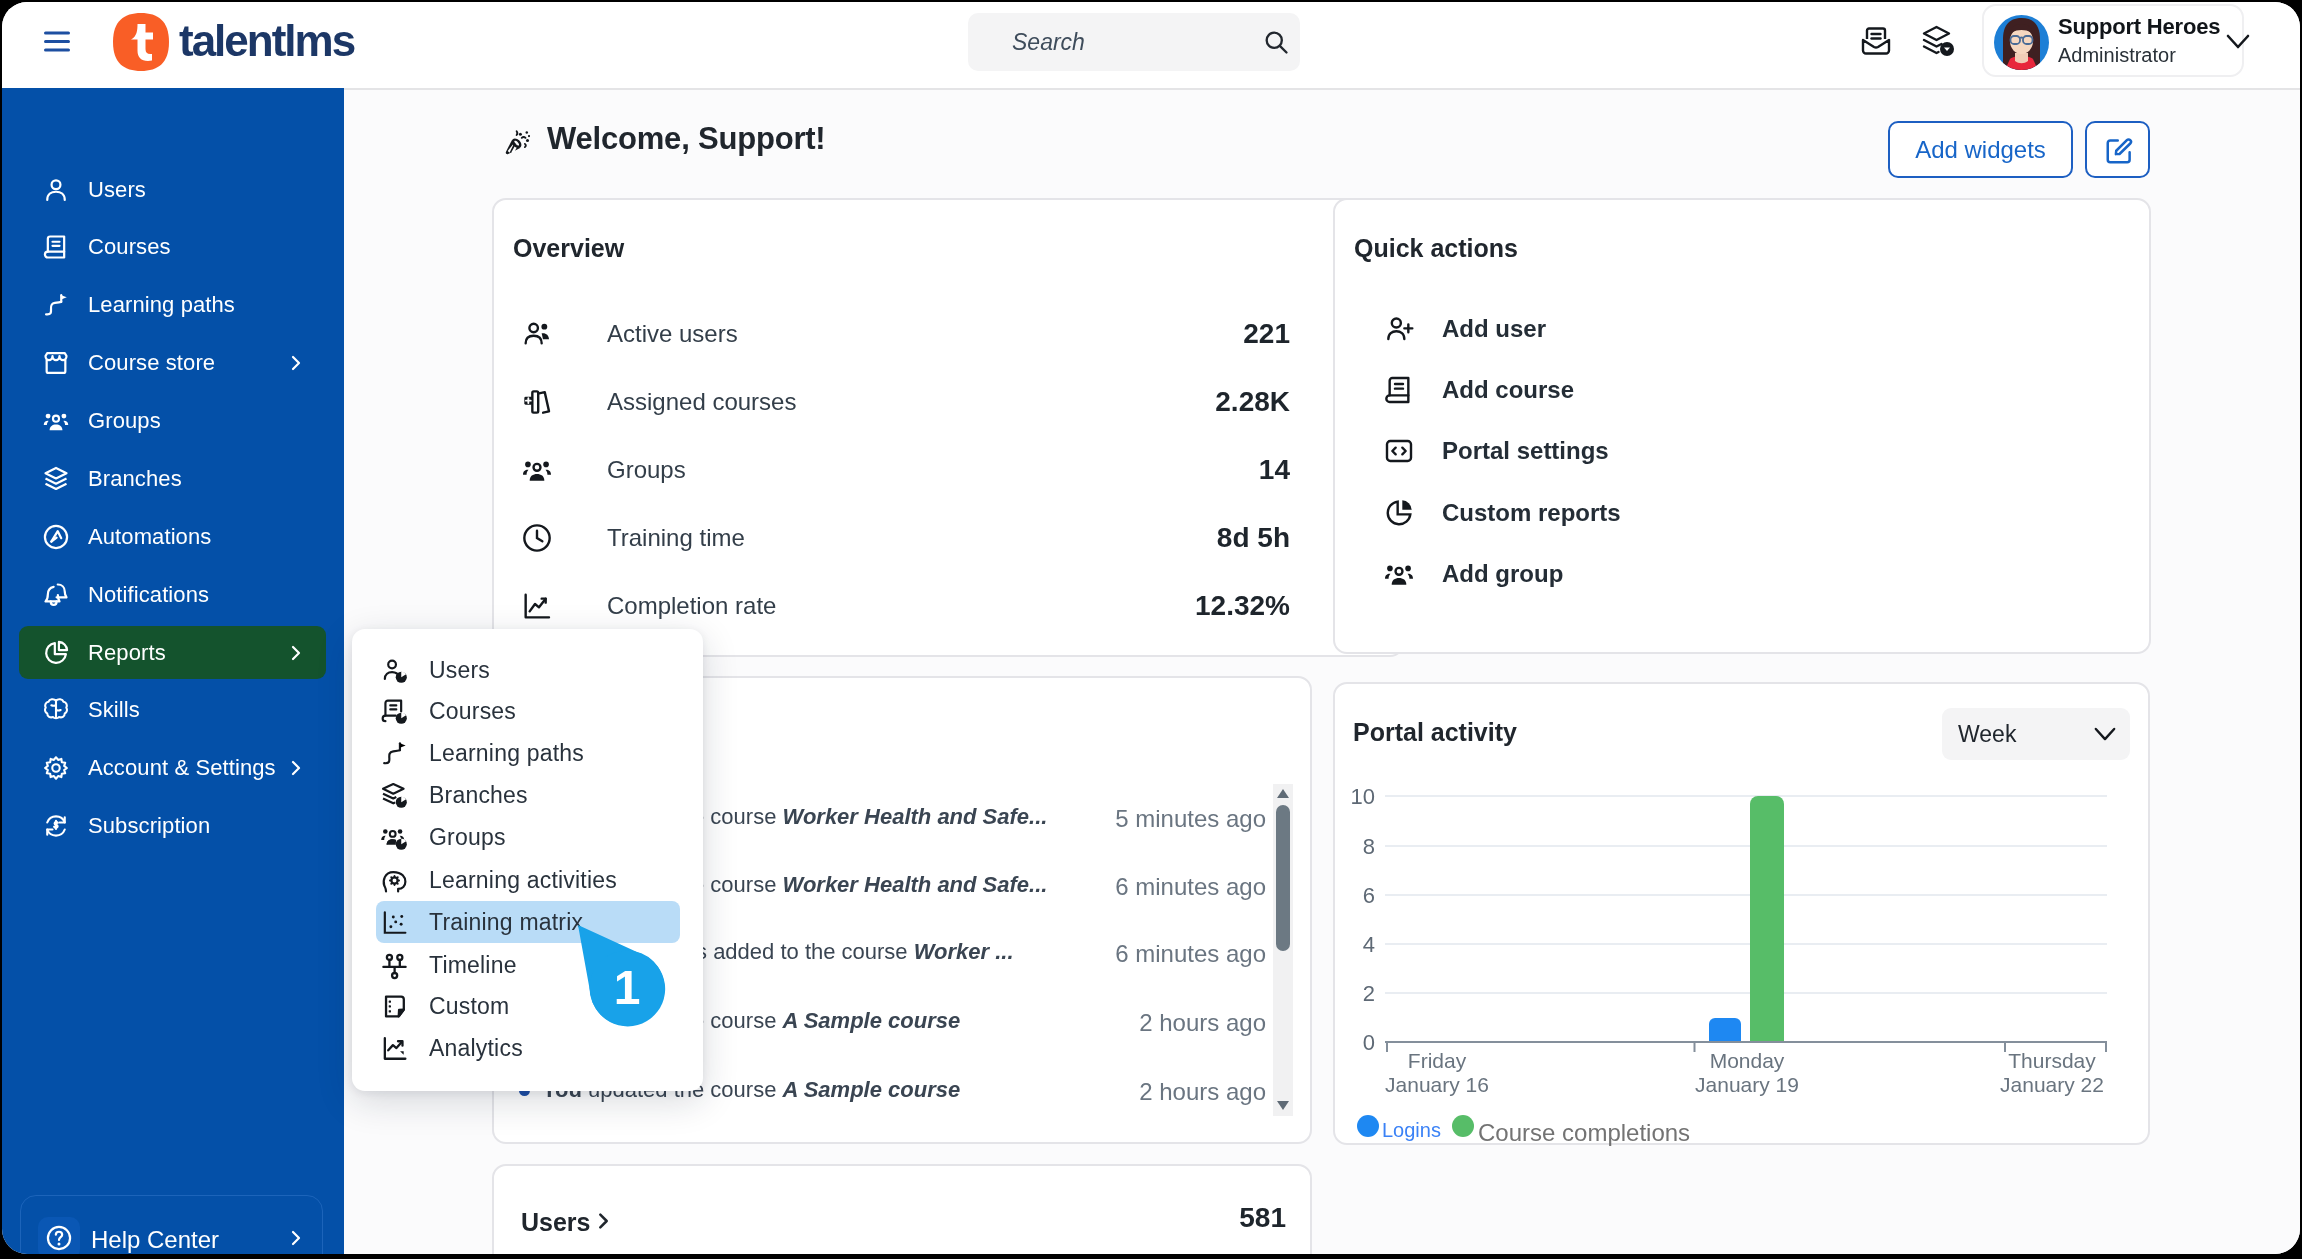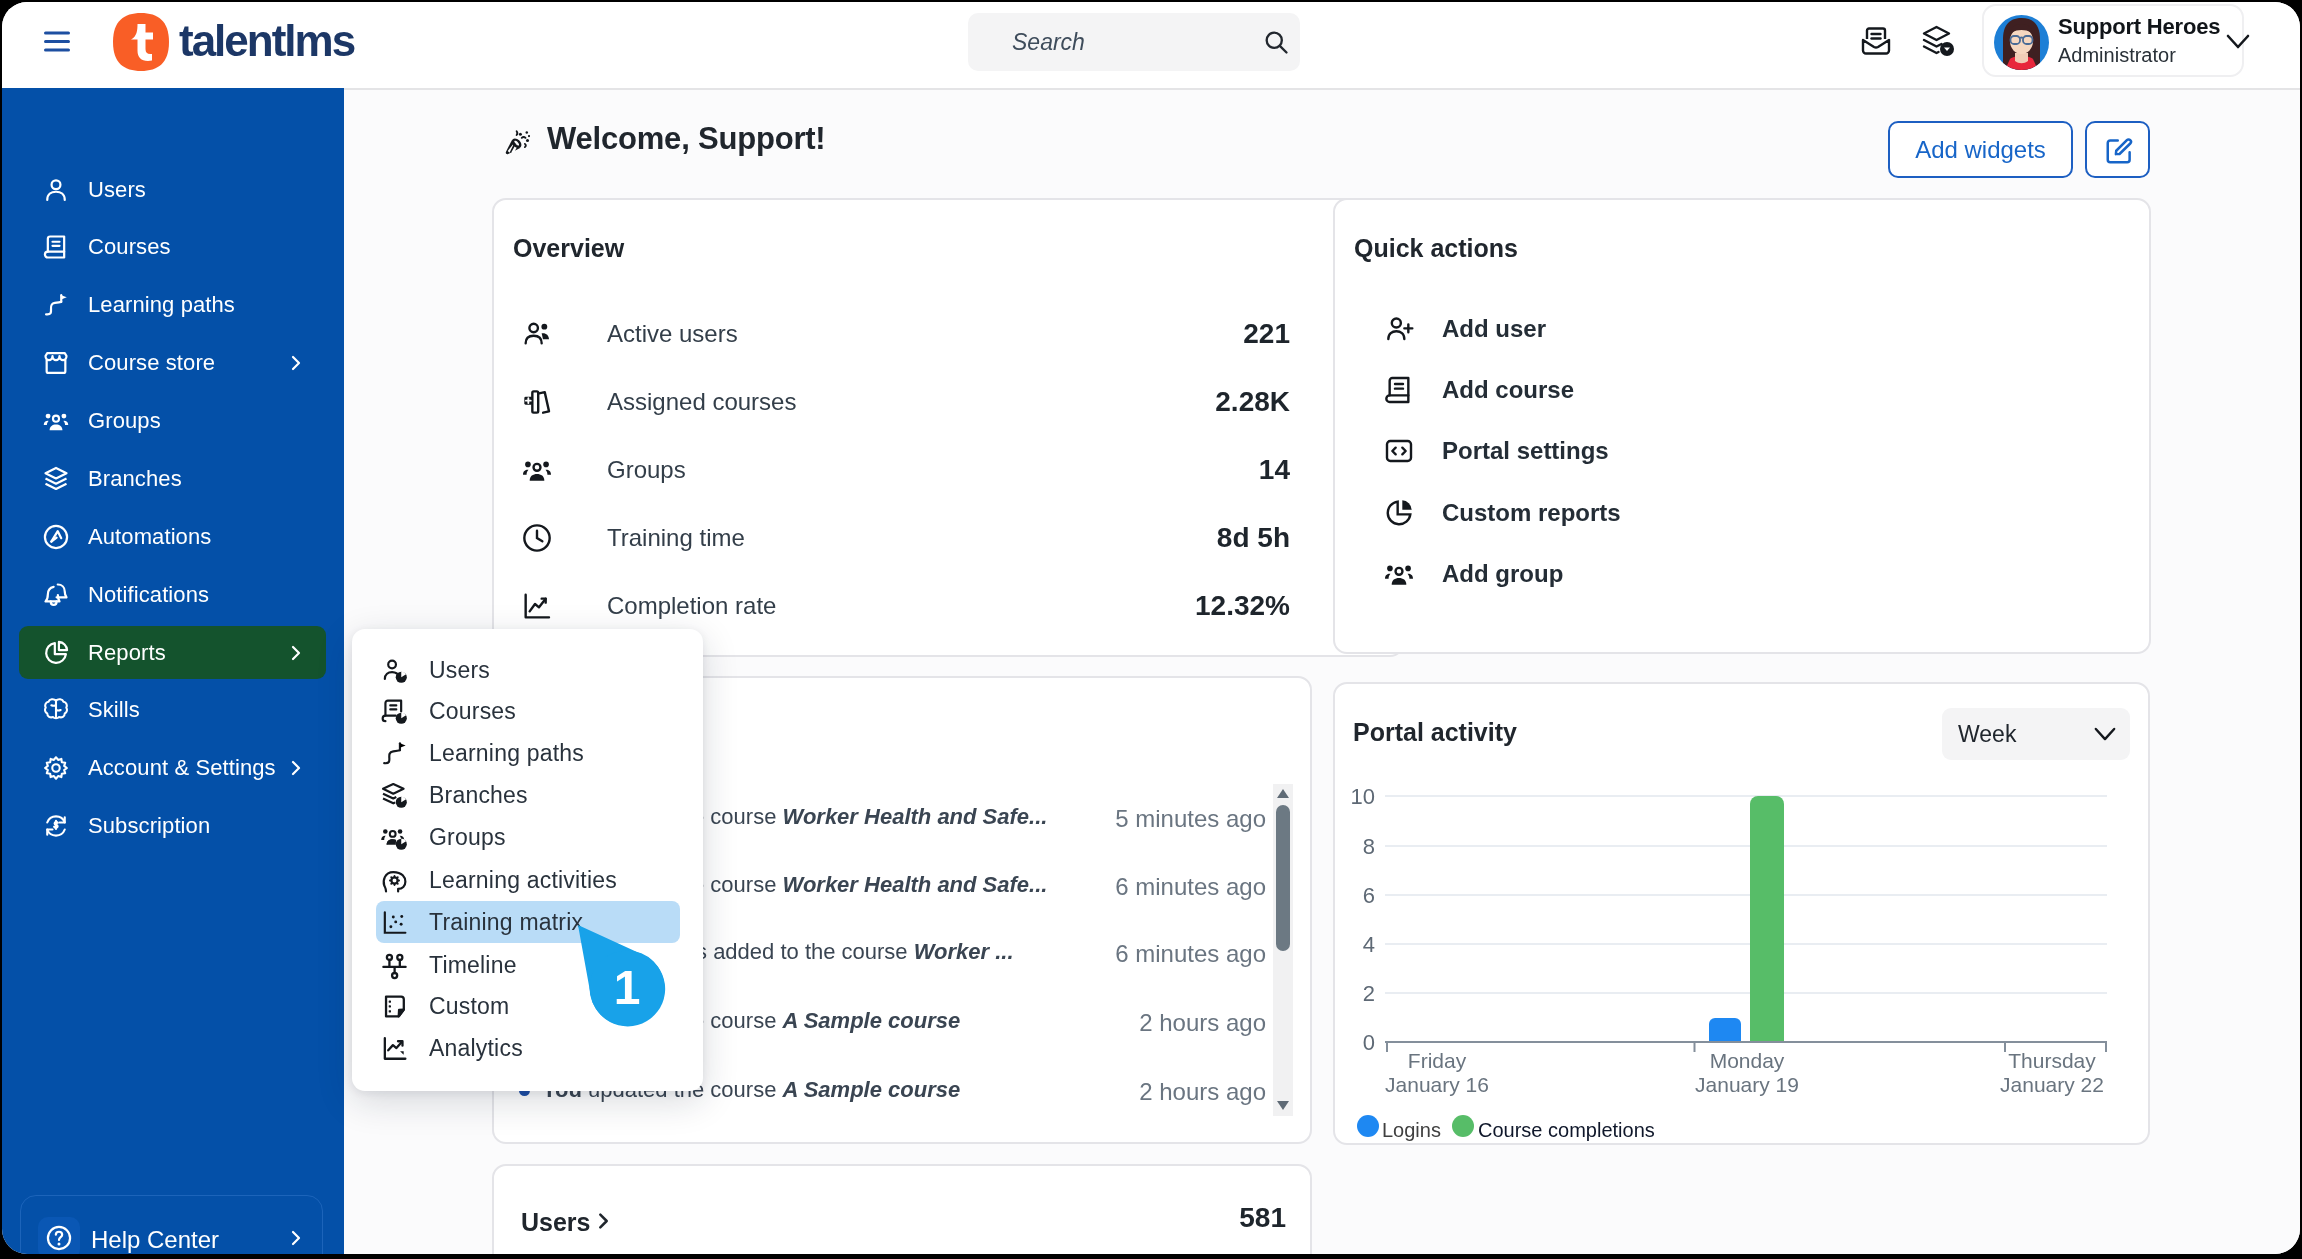--- a/index.html
+++ b/index.html
@@ -446,23 +446,23 @@
     <div class="ylab" style="left:0px;top:100px;">10</div>
     <div class="ylab" style="left:0px;top:150px;">8</div>
     <div class="ylab" style="left:0px;top:199px;">6</div>
     <div class="ylab" style="left:0px;top:248px;">4</div>
     <div class="ylab" style="left:0px;top:297px;">2</div>
     <div class="ylab" style="left:0px;top:346px;">0</div>
     <div class="xlab" style="left:102px;top:365px;">Friday<br>January 16</div>
     <div class="xlab" style="left:412px;top:365px;">Monday<br>January 19</div>
     <div class="xlab" style="left:717px;top:365px;">Thursday<br>January 22</div>
     <div class="abs" style="left:22px;top:431px;width:22px;height:22px;border-radius:50%;background:#1E88F2;"></div>
-    <div class="abs" style="left:47px;top:435px;font-size:20px;color:#404040;">Logins</div>
+    <div class="abs" style="left:47px;top:435px;font-size:20px;color:#3b82f6;">Logins</div>
     <div class="abs" style="left:117px;top:431px;width:22px;height:22px;border-radius:50%;background:#57BD68;"></div>
-    <div class="abs" style="left:143px;top:435px;font-size:20px;color:#0f172a;">Course completions</div>
+    <div class="abs" style="left:143px;top:435px;font-size:24px;color:#737373;">Course completions</div>
   </div>
 
   <div class="card" style="left:490px;top:1162px;width:820px;height:120px;">
     <div class="cardtitle" style="position:absolute;left:27px;top:42px;font-size:25px;">Users</div>
     <svg class="abs" style="left:101px;top:44px" width="17" height="22" viewBox="0 0 16 16" fill="none" stroke="#20262D" stroke-width="2.4" stroke-linecap="round" stroke-linejoin="round">
         <path d="M5 2 L11 8 L5 14"></path>
       </svg>
     <div class="abs" style="right:24px;top:36px;font-size:28px;font-weight:bold;color:#1E252C;">581</div>
   </div>
 

